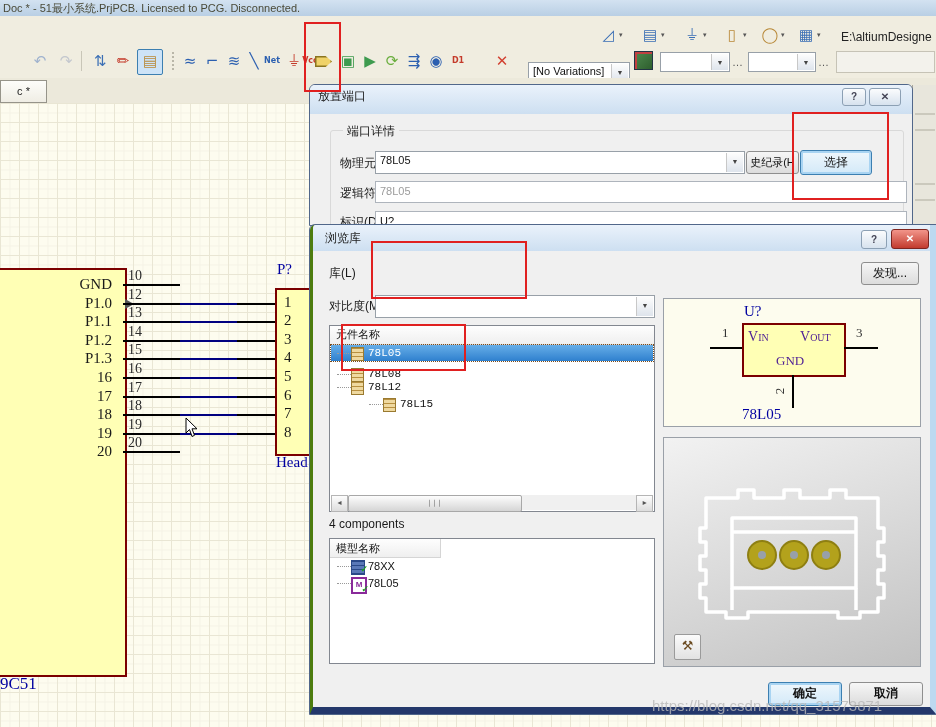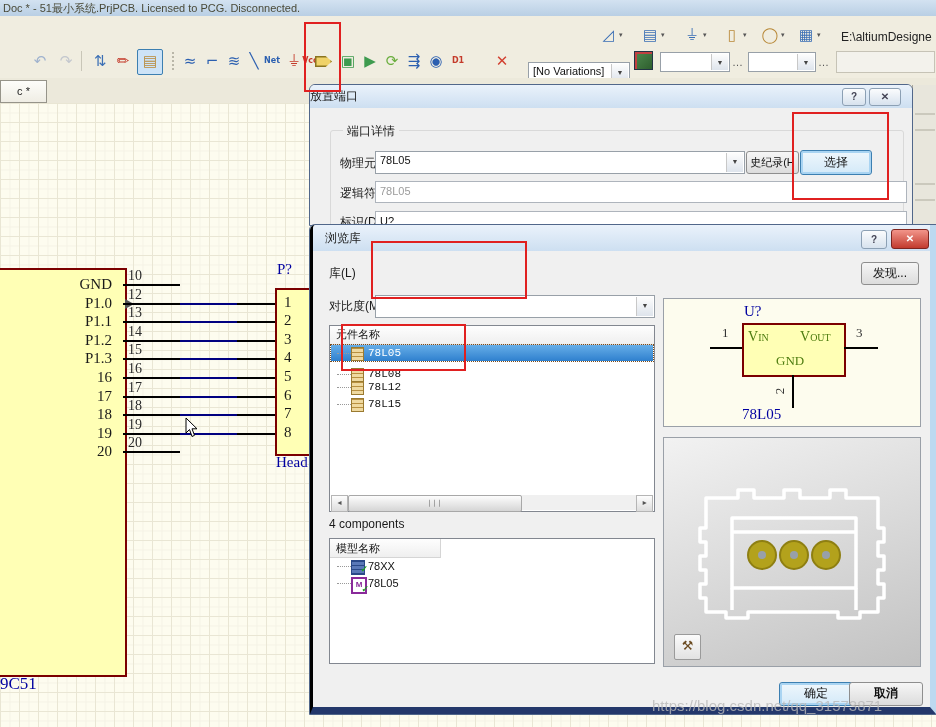--- a/index.html
+++ b/index.html
@@ -88,21 +88,21 @@
   .hscroll{position:absolute;left:1px;right:1px;bottom:1px;height:15px;background:#F0F0F0;}
   .scroll-arrow{position:absolute;top:0;width:15px;height:15px;background:linear-gradient(#FDFDFD,#DDD);
     border:1px solid #B5B5B5;font-size:7px;text-align:center;line-height:14px;color:#555;}
   .scroll-thumb{position:absolute;left:17px;top:0;width:172px;height:15px;
     background:linear-gradient(#FDFDFD,#D5D5D5);border:1px solid #A8A8A8;border-radius:2px;
     font-size:7px;color:#777;text-align:center;line-height:14px;letter-spacing:1px;}
 
   
   #sym-preview{left:350px;top:73px;width:256px;height:127px;background:#FDFCEE;border:1px solid #9AA0A8;}
   #fp-preview{left:350px;top:212px;width:256px;height:228px;background:linear-gradient(160deg,#F2F2F2,#C2C2C2);border:1px solid #9AA0A8;}
-  .sym-navy{position:absolute;color:#4d7c0f;font-family:"Liberation Serif",serif;}
+  .sym-navy{position:absolute;color:#4c1d95;font-family:"Liberation Serif",serif;}
   .sub{font-size:10px;}
   #hammer-btn{position:absolute;left:10px;top:196px;width:25px;height:24px;background:linear-gradient(#FBFBFB,#E2E2E2);
     border:1px solid #9A9A9A;border-radius:2px;font-size:13px;text-align:center;line-height:22px;color:#6A4A20;}
 
   .redbox{position:absolute;border:2px solid #E02020;z-index:50;}
   #watermark{left:652px;top:697px;width:290px;font-size:15px;color:#B9B9B9;opacity:.8;z-index:60;white-space:nowrap;}
   #right-strip{left:912px;top:85px;width:24px;height:140px;background:#E8E6DC;border-left:1px solid #A8A69A;z-index:5;}
   .strip-line{position:absolute;left:2px;right:2px;height:2px;background:#CBC9BD;}
 </style>
 </head>
@@ -231,21 +231,21 @@
     </div>
 
   <div id="right-strip" class="abs">
     <div class="strip-line" style="top:28px;"></div>
       <div class="strip-line" style="top:44px;"></div>
     <div class="strip-line" style="top:98px;"></div>
       <div class="strip-line" style="top:114px;"></div>
   </div>
 
   <div class="dialog" style="left:310px;top:85px;width:602px;height:140px;border-radius:5px 5px 0 0;z-index:10;">
-    <div class="dlg-title" style="height:23px;line-height:23px;padding-left:0;border-radius:5px 5px 0 0;">
+    <div class="dlg-title" style="height:29px;line-height:23px;padding-left:8px;border-radius:5px 5px 0 0;">
       <span>放置端口</span>
     </div>
     <div class="cap-btn" style="left:532px;top:3px;width:22px;height:16px;line-height:16px;">?</div>
     <div class="cap-btn" style="left:559px;top:3px;width:30px;height:16px;line-height:16px;">✕</div>
 
     <div class="groupbox" style="left:20px;top:45px;width:572px;height:95px;">
       <span class="group-label">端口详情</span>
     </div>
     <div class="lbl" style="left:30px;top:70px;">物理元件</div>
     <div class="combo" style="left:65px;top:66px;width:368px;height:21px;">
@@ -259,21 +259,21 @@
     <div class="txt disabled" style="left:65px;top:96px;width:530px;height:20px;">
       <span class="val">78L05</span>
     </div>
 
     <div class="lbl" style="left:30px;top:129px;">标识(D)</div>
     <div class="txt" style="left:65px;top:126px;width:530px;height:14px;">
       <span class="val">U?</span>
     </div>
   </div>
 
-  <div class="dialog" style="left:310px;top:225px;width:626px;height:489px;border-left:3px solid #000000;border-right:6px solid #BDD9F0;border-bottom:7px solid #24386B;border-radius:5px 0 0 0;box-sizing:border-box;z-index:20;">
+  <div class="dialog" style="left:310px;top:225px;width:626px;height:489px;border-left:3px solid #4d7c0f;border-right:6px solid #BDD9F0;border-bottom:7px solid #24386B;border-radius:5px 0 0 0;box-sizing:border-box;z-index:20;">
     <div class="dlg-title" style="height:26px;line-height:26px;padding-left:12px;border-radius:4px 0 0 0;">
       <span>浏览库</span>
     </div>
     <div class="cap-btn" style="left:548px;top:5px;width:24px;height:17px;line-height:17px;">?</div>
     <div class="cap-btn red" style="left:578px;top:4px;width:36px;height:18px;line-height:18px;">✕</div>
 
     <div class="lbl" style="left:16px;top:40px;">库(L)</div>
     <div class="btn" style="left:548px;top:37px;width:56px;height:21px;line-height:20px;">发现...</div>
 
     <div class="lbl" style="left:16px;top:73px;">对比度(M</div>
@@ -292,21 +292,21 @@
           <div class="list-row" style="top: 40px;">
             <div class="tree-dots"></div>
             <div class="chip-ico"></div>
             <div class="row-text">78L08</div>
           </div>
           <div class="list-row" style="top: 53px;">
             <div class="tree-dots"></div>
             <div class="chip-ico"></div>
             <div class="row-text">78L12</div>
           </div>
-          <div class="list-row" style="top: 70px;">
+          <div class="list-row" style="top: 70px; margin-left: 32px;">
             <div class="tree-dots"></div>
             <div class="chip-ico"></div>
             <div class="row-text">78L15</div>
           </div>
         </div>
       <div class="hscroll">
         <span class="scroll-arrow" style="left:0;">◄</span>
         <span class="scroll-thumb">∣∣∣</span>
         <span class="scroll-arrow" style="right:0;">►</span>
       </div>
@@ -363,21 +363,21 @@
           <circle cx="130" cy="117" r="14" fill="#B3A21C" stroke="#8E7F12" stroke-width="2"></circle>
           <circle cx="162" cy="117" r="14" fill="#B3A21C" stroke="#8E7F12" stroke-width="2"></circle>
           <circle cx="98" cy="117" r="4" fill="#98A0A8"></circle>
           <circle cx="130" cy="117" r="4" fill="#98A0A8"></circle>
           <circle cx="162" cy="117" r="4" fill="#98A0A8"></circle>
         </g>
       </svg>
       <div id="hammer-btn">⚒</div>
     </div>
 
-    <div class="btn focused" style="left:466px;top:457px;width:72px;height:22px;line-height:21px;">确定</div>
+    <div class="btn focused" style="left:455px;top:457px;width:72px;height:22px;line-height:21px;font-weight:bold;">确定</div>
     <div class="btn" style="left:536px;top:457px;width:72px;height:22px;line-height:21px;font-weight:bold;">取消</div>
   </div>
 
   <div class="redbox" style="left:304px;top:22px;width:33px;height:66px;"></div>
   <div class="redbox" style="left:792px;top:112px;width:93px;height:84px;"></div>
   <div class="redbox" style="left:371px;top:241px;width:152px;height:54px;"></div>
   <div class="redbox" style="left:341px;top:324px;width:121px;height:43px;"></div>
 
   <div id="watermark" class="abs">https://blog.csdn.net/qq_31573871</div>
 <div class="tb-icon abs" style="left: 598px; top: 25px; color: rgb(59, 111, 181);">◿</div>

